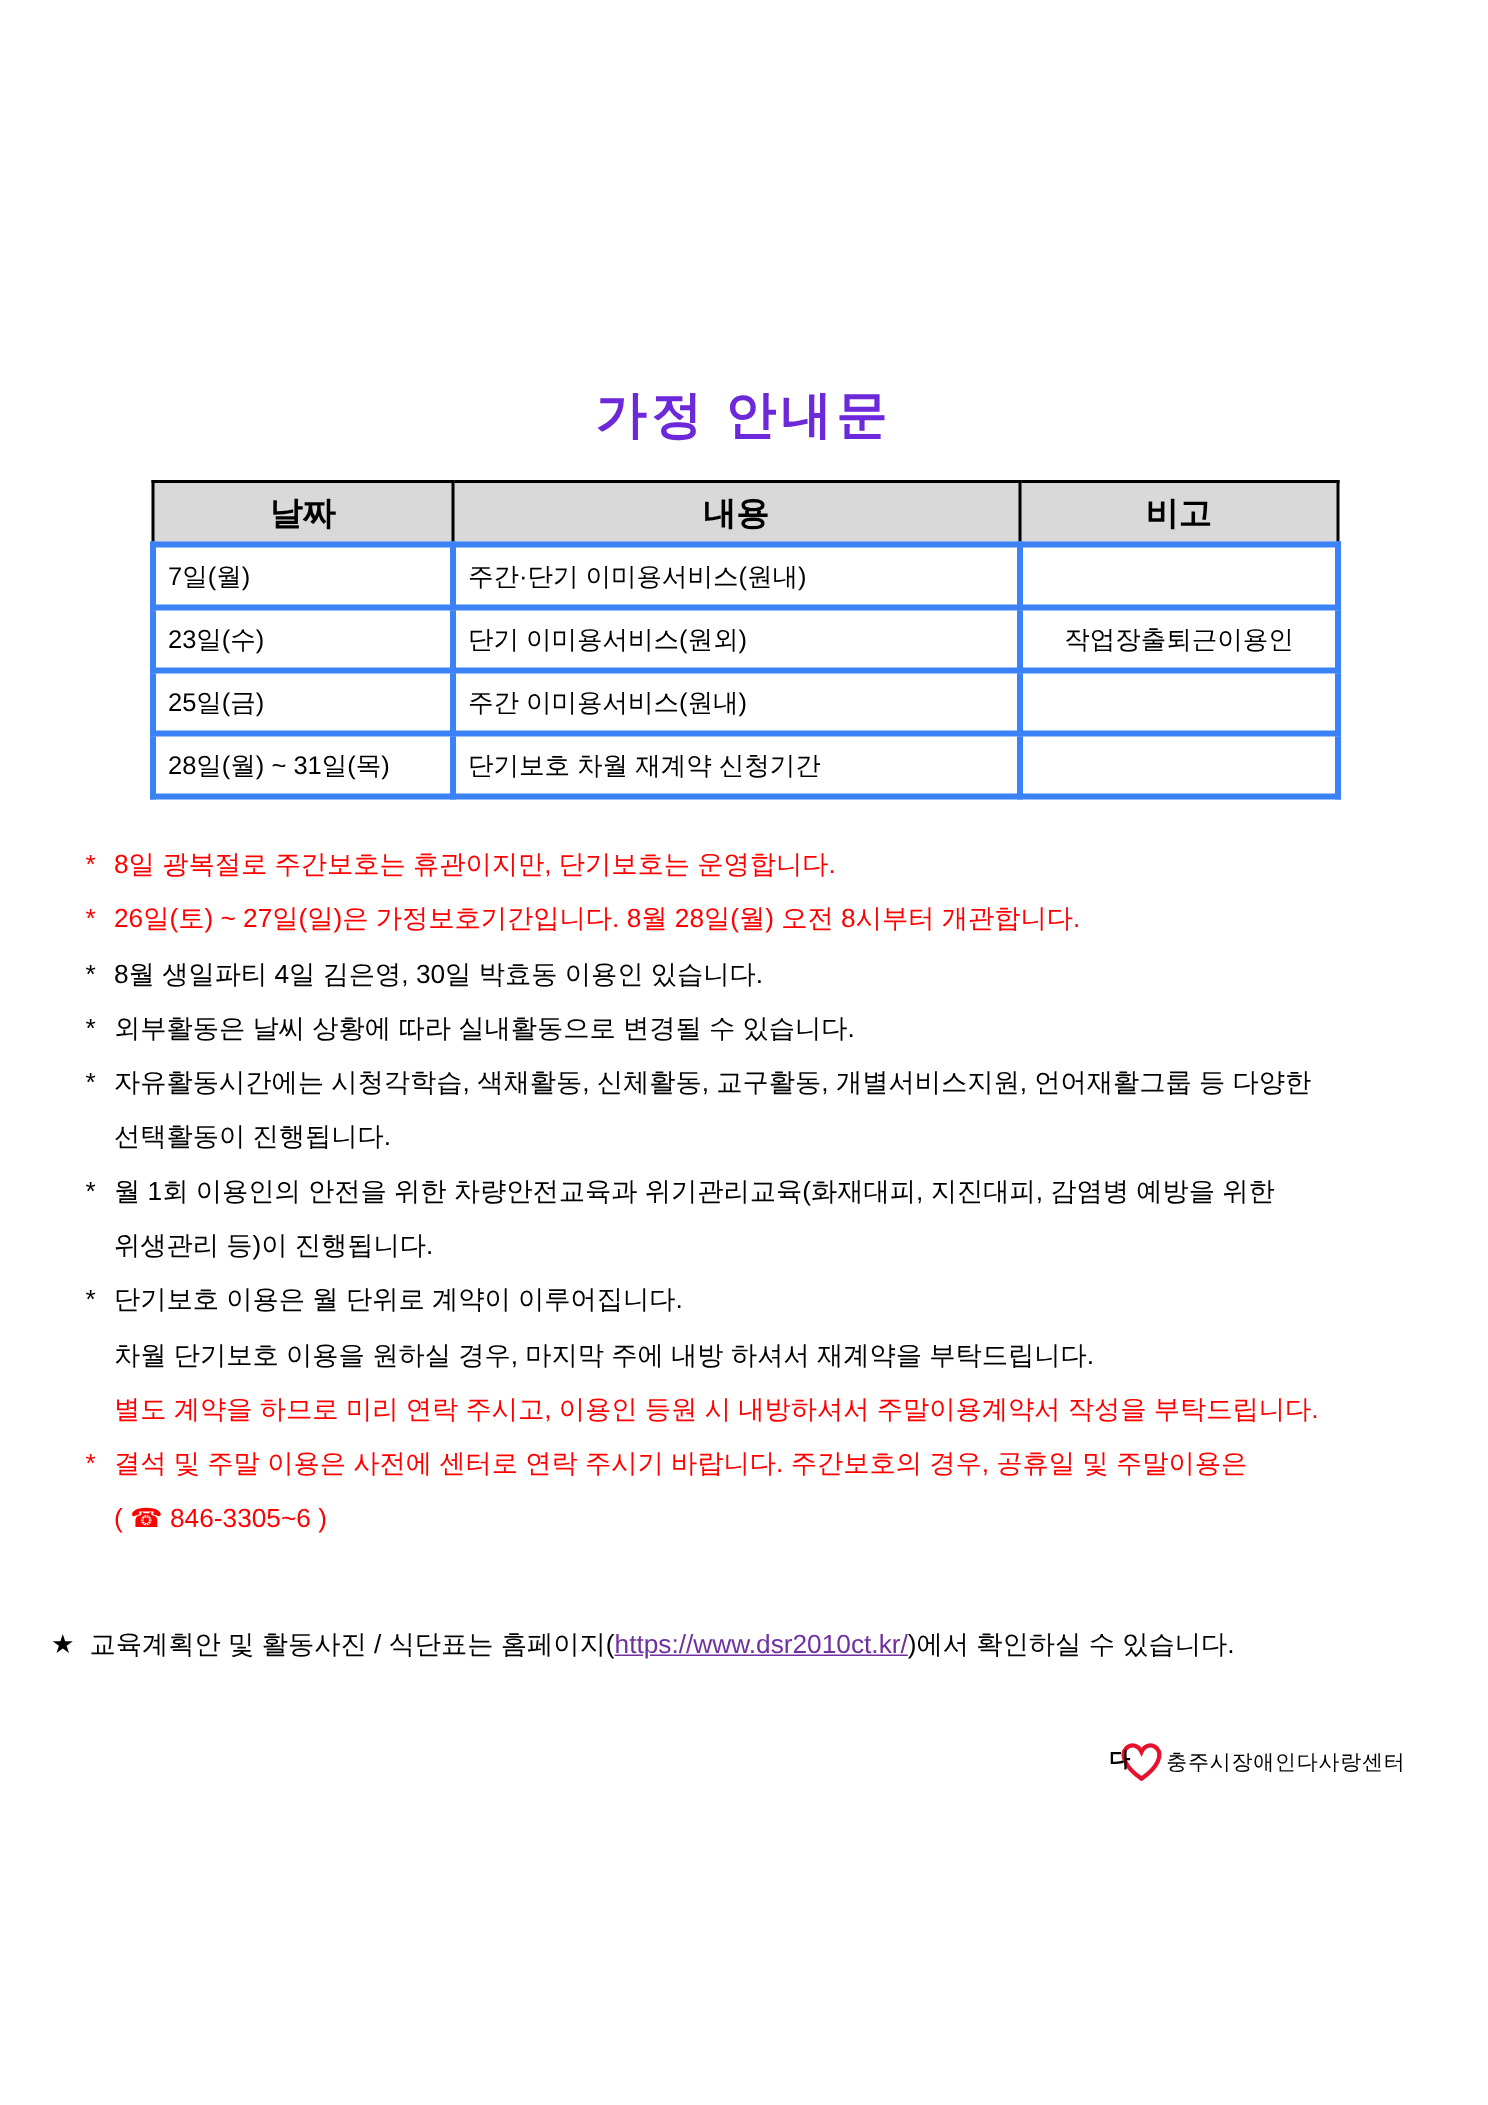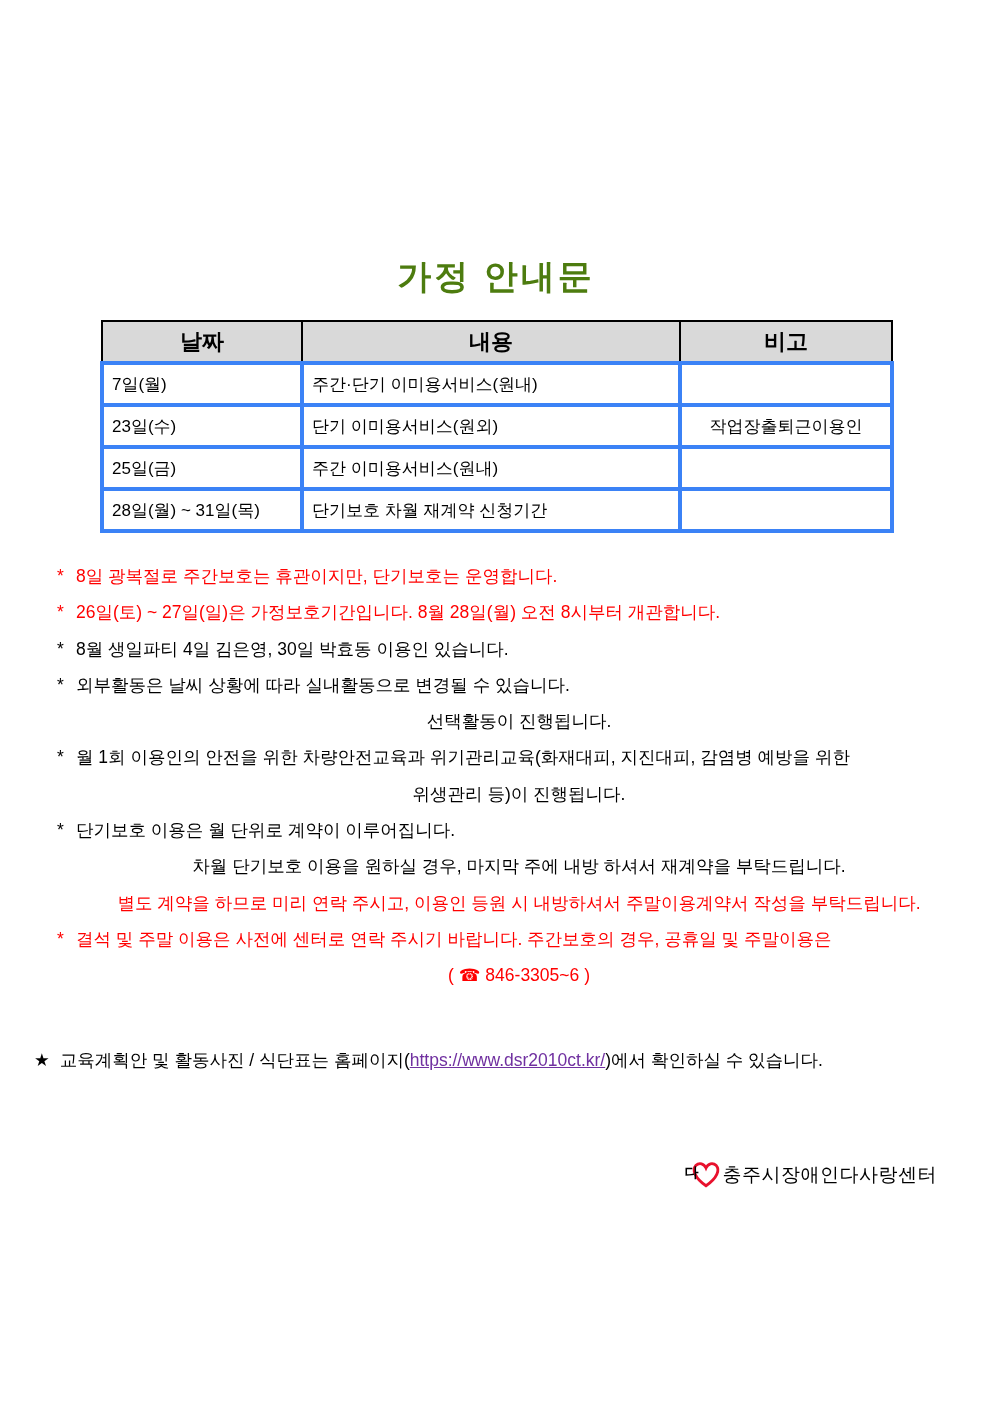--- a/index.html
+++ b/index.html
@@ -13,21 +13,21 @@
     font-family: "Liberation Sans", "DejaVu Sans", sans-serif;
     color: #000000;
   }
   .title {
     margin: 0;
     padding-top: 254px;
     text-align: center;
     font-size: 34px;
     font-weight: bold;
     letter-spacing: 3px;
-    color: #4d7c0f;
+    color: #6d28d9;
   }
   table.doc-table {
     border-collapse: collapse;
     table-layout: fixed;
     width: 790px;
     margin: 20px 0 0 100px;
     font-size: 17px;
   }
   .doc-table th {
     background: #d9d9d9;
@@ -48,21 +48,21 @@
   .notes {
     margin: 25px 30px 0 57px;
     font-size: 17.5px;
     line-height: 36.3px;
   }
   .note-line {
     padding-left: 19px;
     text-indent: -19px;
     white-space: nowrap;
   }
-  .note-line.cont { text-indent: 0; text-align: center; }
+  .note-line.cont { text-indent: 0; }
   .marker {
     display: inline-block;
     width: 19px;
     text-indent: 0;
   }
   .note.red { color: #ff0000; }
   .note.black { color: #000000; }
   .footer-note {
     margin: 54px 0 0 34px;
     font-size: 17.5px;
@@ -92,21 +92,21 @@
   .logo-mark-char {
     position: absolute;
     left: -2px;
     top: 7px;
     font-size: 14px;
     font-weight: bold;
     color: #000000;
     line-height: 1;
   }
   .logo-name {
-    font-size: 19px;
+    font-size: 14px;
     color: #000000;
     letter-spacing: 0.5px;
   }
 </style>
 </head>
 <body>
 
 <div class="page">
 
   <h1 class="title">가정 안내문</h1>
@@ -155,20 +155,21 @@
       <div class="note red">
         <div class="note-line"><span class="marker">*</span>26일(토) ~ 27일(일)은 가정보호기간입니다. 8월 28일(월) 오전 8시부터 개관합니다.</div>
       </div>
       <div class="note black">
         <div class="note-line"><span class="marker">*</span>8월 생일파티 4일 김은영, 30일 박효동 이용인 있습니다.</div>
       </div>
       <div class="note black">
         <div class="note-line"><span class="marker">*</span>외부활동은 날씨 상황에 따라 실내활동으로 변경될 수 있습니다.</div>
       </div>
       <div class="note black">
+        <div class="note-line"><span class="marker">*</span>자유활동시간에는 시청각학습, 색채활동, 신체활동, 교구활동, 개별서비스지원, 언어재활그룹 등 다양한</div>
         <div class="note-line cont">선택활동이 진행됩니다.</div>
       </div>
       <div class="note black">
         <div class="note-line"><span class="marker">*</span>월 1회 이용인의 안전을 위한 차량안전교육과 위기관리교육(화재대피, 지진대피, 감염병 예방을 위한</div>
         <div class="note-line cont">위생관리 등)이 진행됩니다.</div>
       </div>
       <div class="note black">
         <div class="note-line"><span class="marker">*</span>단기보호 이용은 월 단위로 계약이 이루어집니다.</div>
         <div class="note-line cont">차월 단기보호 이용을 원하실 경우, 마지막 주에 내방 하셔서 재계약을 부탁드립니다.</div>
       </div>

